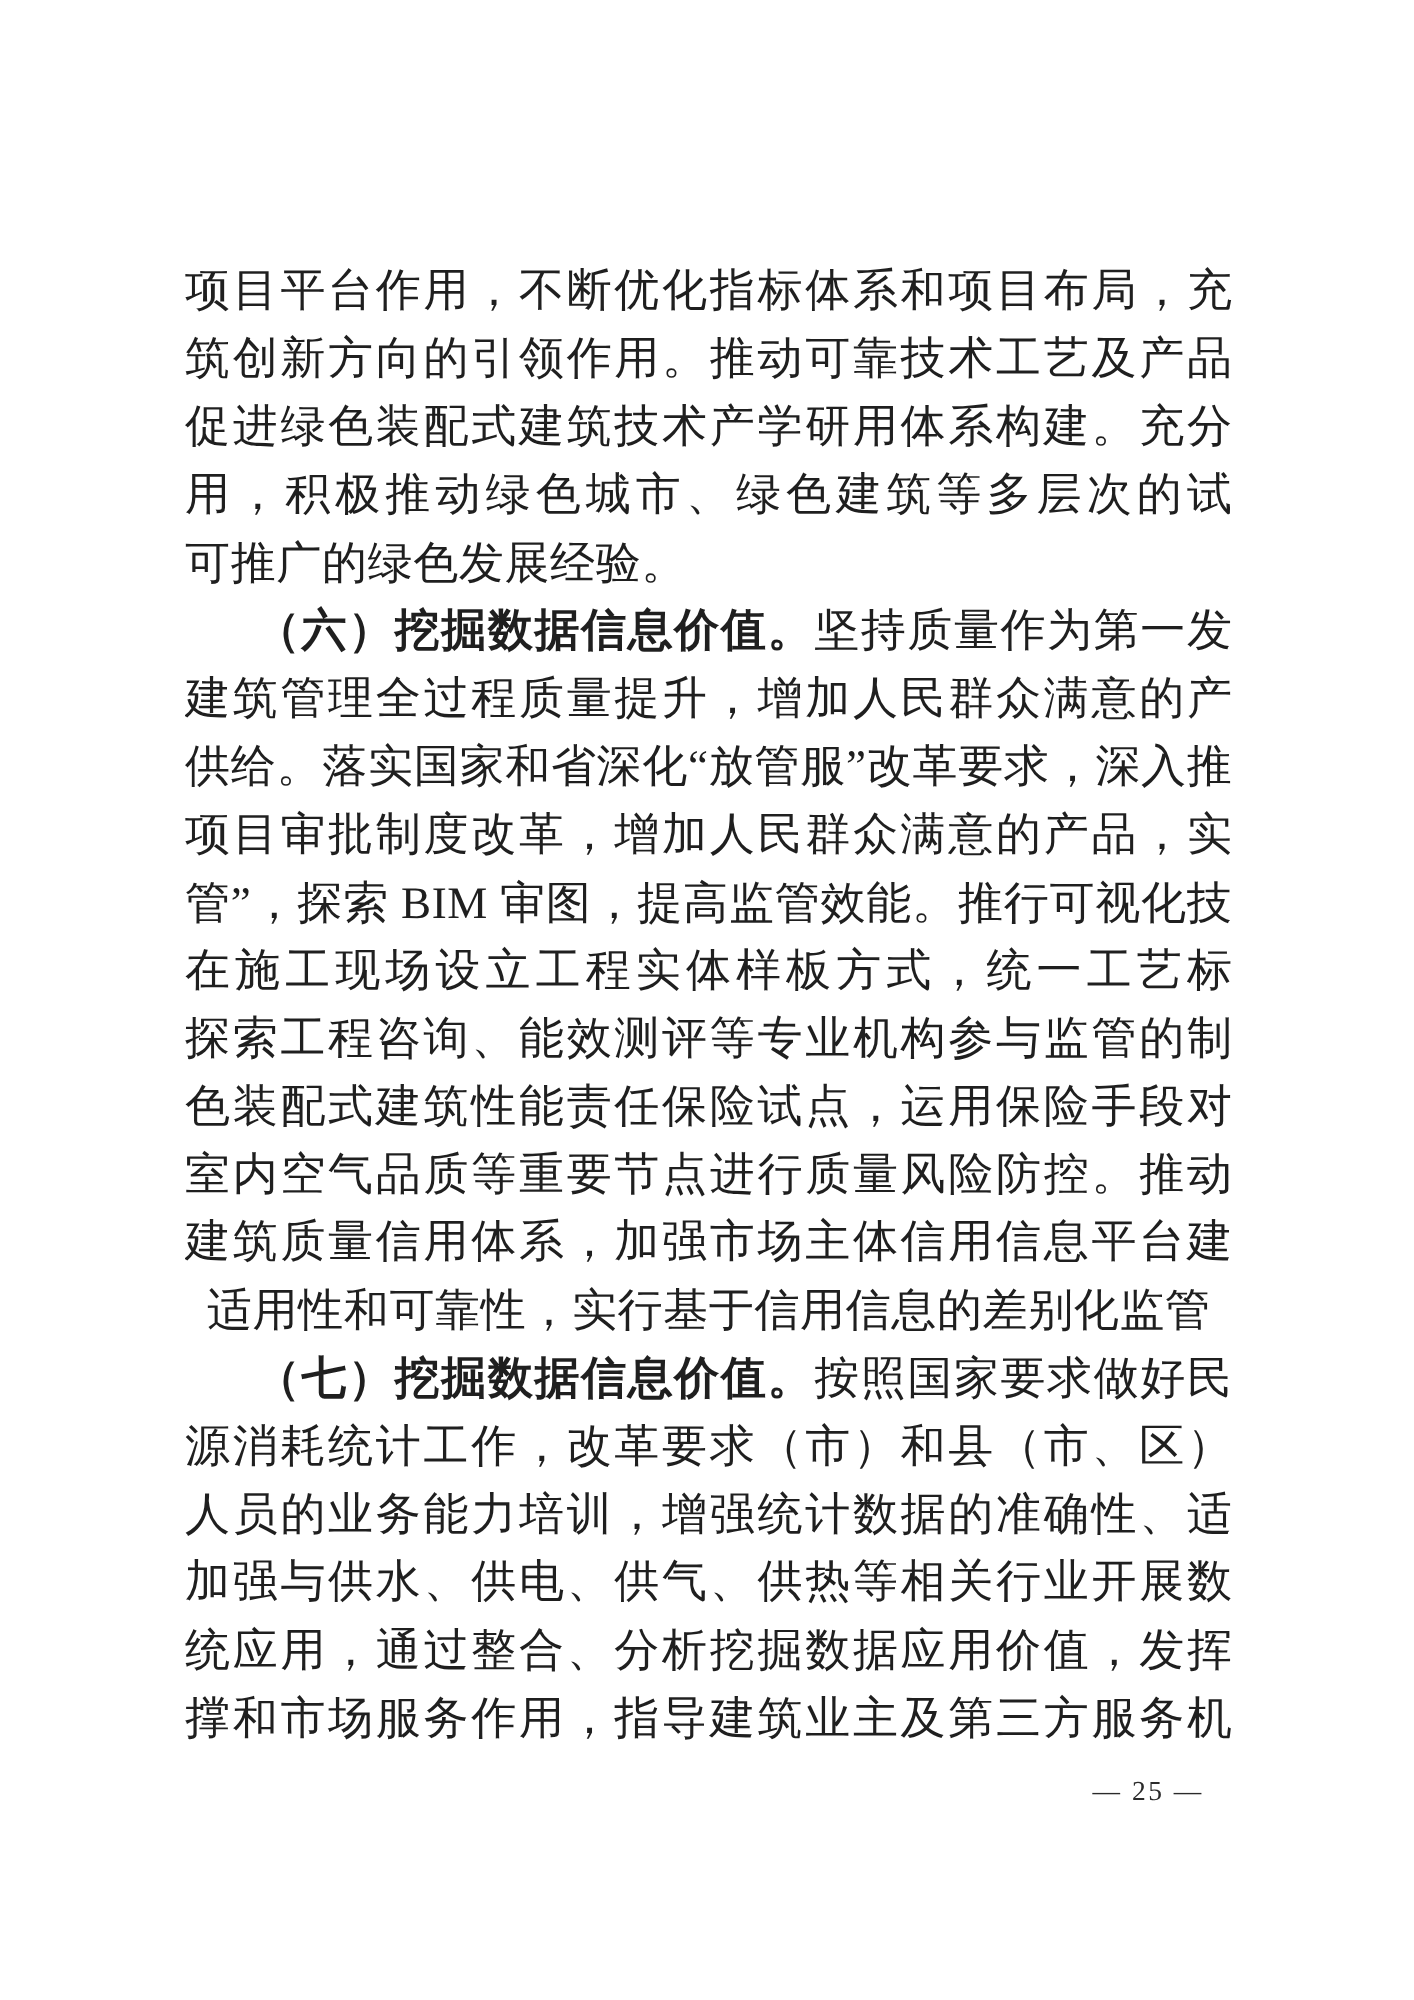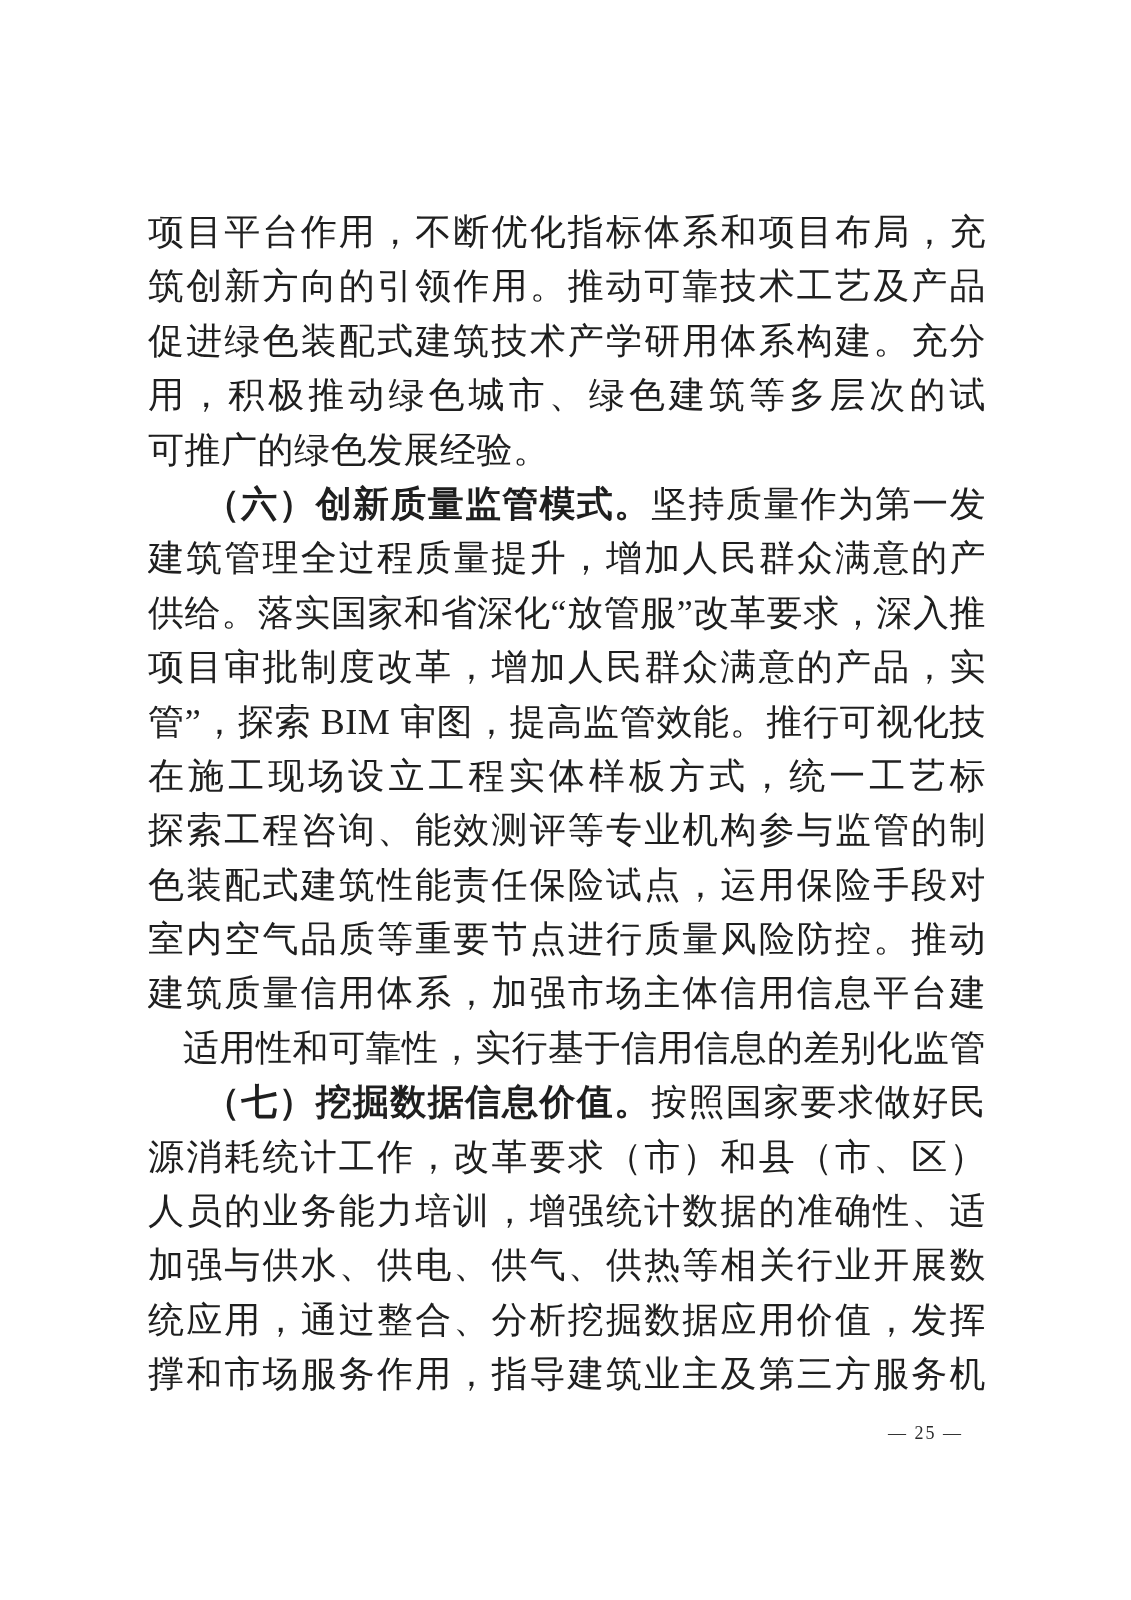--- a/index.html
+++ b/index.html
@@ -32,56 +32,56 @@
     height: 54.4px;
     line-height: 54.4px;
     font-size: 36px;
     letter-spacing: 0.5px;
     text-align: justify;
     text-align-last: justify;
     overflow: hidden;
     white-space: normal;
   }
   .line.para-end {
-    text-align: right;
+    text-align: center;
     text-align-last: left;
   }
   .line.indent {
     padding-left: 56px;
   }
   .heading {
     font-weight: bold;
   }
   .page-number {
     position: absolute;
     top: 1415px;
     right: 168px;
     height: 36px;
     line-height: 36px;
-    font-size: 18px;
+    font-size: 22px;
     letter-spacing: 2px;
     color: #2a2a2a;
     text-align: right;
     margin-left: 36px;
   }
 </style>
 </head>
 <body>
 
 <div class="page">
 
   <div class="content">
 
     <div class="line">项目平台作用，不断优化指标体系和项目布局，充分发挥对绿色建</div>
     <div class="line">筑创新方向的引领作用。推动可靠技术工艺及产品设备的集成应用，</div>
     <div class="line">促进绿色装配式建筑技术产学研用体系构建。充分发挥示范引领作</div>
     <div class="line">用，积极推动绿色城市、绿色建筑等多层次的试点，形成可复制、</div>
     <div class="line para-end">可推广的绿色发展经验。</div>
 
-    <div class="line indent"><span class="heading">（六）创新质量监管模式。</span><span>坚持质量作为第一发展导向，推动</span></div>
+    <div class="line indent"><span class="heading">（六）挖掘数据信息价值。</span><span>坚持质量作为第一发展导向，推动</span></div>
     <div class="line">建筑管理全过程质量提升，增加人民群众满意的产品、工程及服务</div>
     <div class="line">供给。落实国家和省深化“放管服”改革要求，深入推进工程建设</div>
     <div class="line">项目审批制度改革，增加人民群众满意的产品，实施“互联网+监</div>
     <div class="line">管”，探索 BIM 审图，提高监管效能。推行可视化技术交底，通过</div>
     <div class="line">在施工现场设立工程实体样板方式，统一工艺标准，规范施工行为。</div>
     <div class="line">探索工程咨询、能效测评等专业机构参与监管的制度设计。开展绿</div>
     <div class="line">色装配式建筑性能责任保险试点，运用保险手段对建筑绿色性能、</div>
     <div class="line">室内空气品质等重要节点进行质量风险防控。推动建立绿色装配式</div>
     <div class="line">建筑质量信用体系，加强市场主体信用信息平台建设，对市场主体</div>
     <div class="line para-end">适用性和可靠性，实行基于信用信息的差别化监管方式。</div>

